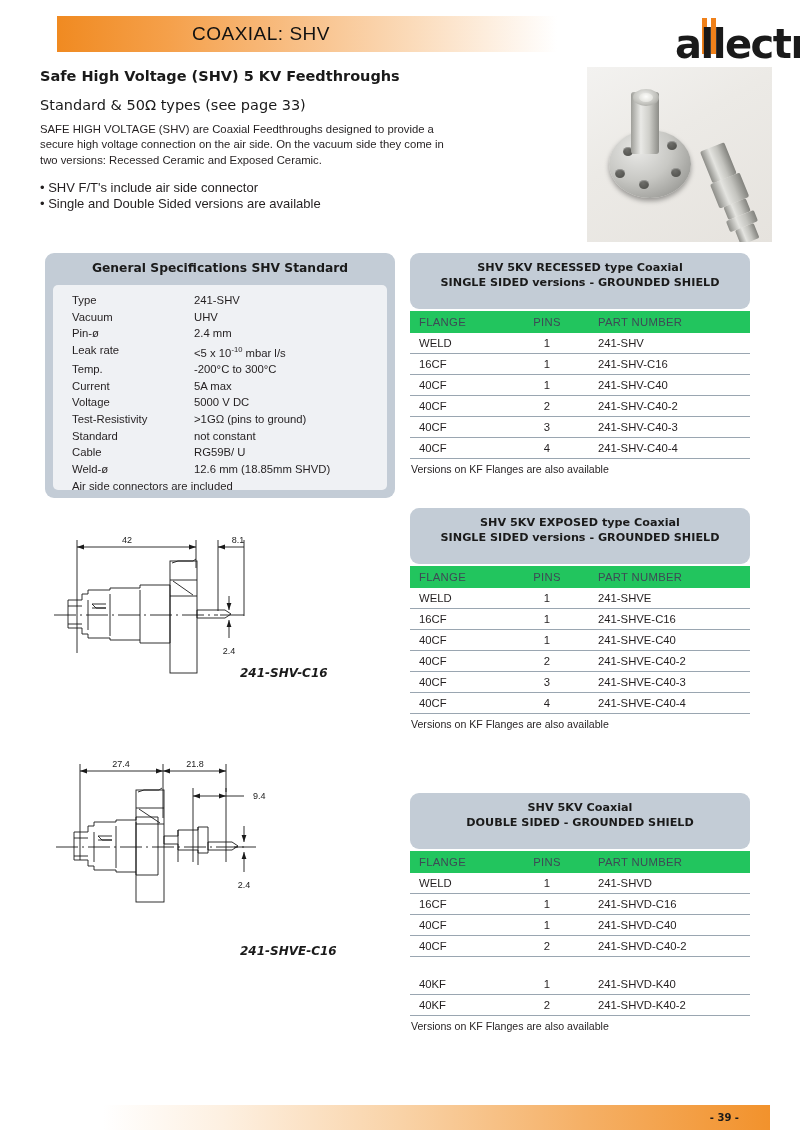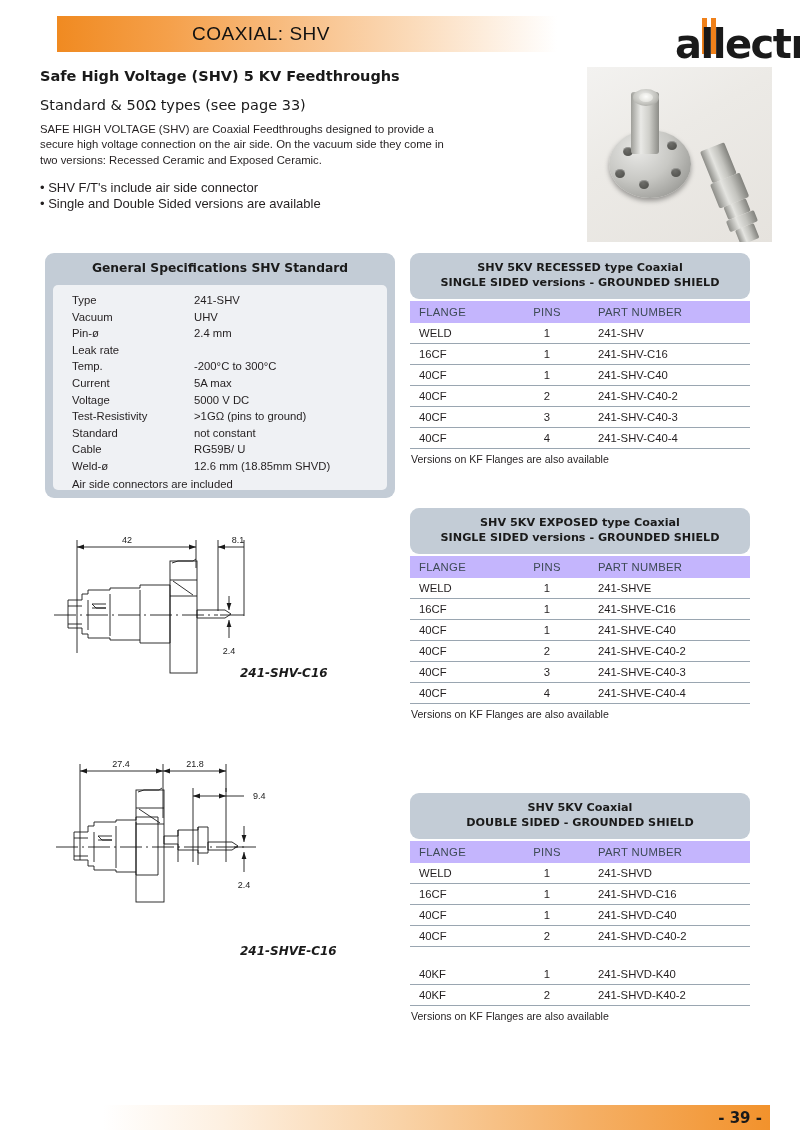--- a/index.html
+++ b/index.html
@@ -153,30 +153,30 @@
 
   
   .ptable { position: absolute; width: 340px; }
   .ptable.t1 { left: 410px; top: 253px; }
   .ptable.t2 { left: 410px; top: 508px; }
   .ptable.t3 { left: 410px; top: 793px; }
 
   .pt-head {
     background: #c3ccd6;
     border-radius: 9px;
-    padding: 8px 0 9px 0;
+    padding: 8px 0 19px 0;
     text-align: center;
   }
   .pt-head div {
     font-size: 11.2px; font-weight: bold; color:#1a1a1a; line-height: 14.5px;
     font-family: "DejaVu Sans", sans-serif;
   }
   .pt-colhead {
     display: flex;
-    background: #c4b5fd;
+    background: #22c55e;
     padding: 5px 16px 5px 0;
     margin-top: 2px;
   }
   .pt-colhead span { font-size: 11.3px; color:#3d4a55; letter-spacing:0.3px; }
   .c-flange { width: 92px; padding-left: 9px; }
   .c-pins   { width: 90px; text-align: center; }
   .c-part   { flex: 1; padding-left: 6px; }
   .pt-row {
     display: flex; padding: 4px 0 4px 0;
     border-bottom: 1px solid #9aa6b1;
@@ -200,22 +200,22 @@
 
   
   .footer-band {
     position: absolute;
     left: 103px; top: 1105px;
     width: 667px; height: 25px;
     background: linear-gradient(to right, #ffffff 0%, #fdf0e1 18%, #f9d2a6 45%, #f5b066 72%, #f2922c 100%);
     display:flex; align-items:center; justify-content:flex-end;
   }
   .page-num {
-    font-size: 15px; font-weight: bold; color:#1a1a1a;
-    padding-right: 8px;
+    font-size: 10px; font-weight: bold; color:#1a1a1a;
+    padding-right: 31px;
     font-family: "DejaVu Sans", sans-serif;
   }
 </style>
 </head>
 <body>
 
 <div class="header-band">
   <div class="header-title">COAXIAL: SHV</div>
 </div>
 
@@ -262,20 +262,21 @@
     <div class="spec-row">
       <span class="spec-key">Vacuum</span>
       <span class="spec-val">UHV</span>
     </div>
     <div class="spec-row">
       <span class="spec-key">Pin-ø</span>
       <span class="spec-val">2.4 mm</span>
     </div>
     <div class="spec-row">
       <span class="spec-key">Leak rate</span>
+      <span class="spec-val"><span>&lt;5 x 10</span><sup>-10</sup><span> mbar l/s</span></span>
     </div>
     <div class="spec-row">
       <span class="spec-key">Temp.</span>
       <span class="spec-val">-200°C to 300°C</span>
     </div>
     <div class="spec-row">
       <span class="spec-key">Current</span>
       <span class="spec-val">5A max</span>
     </div>
     <div class="spec-row">

